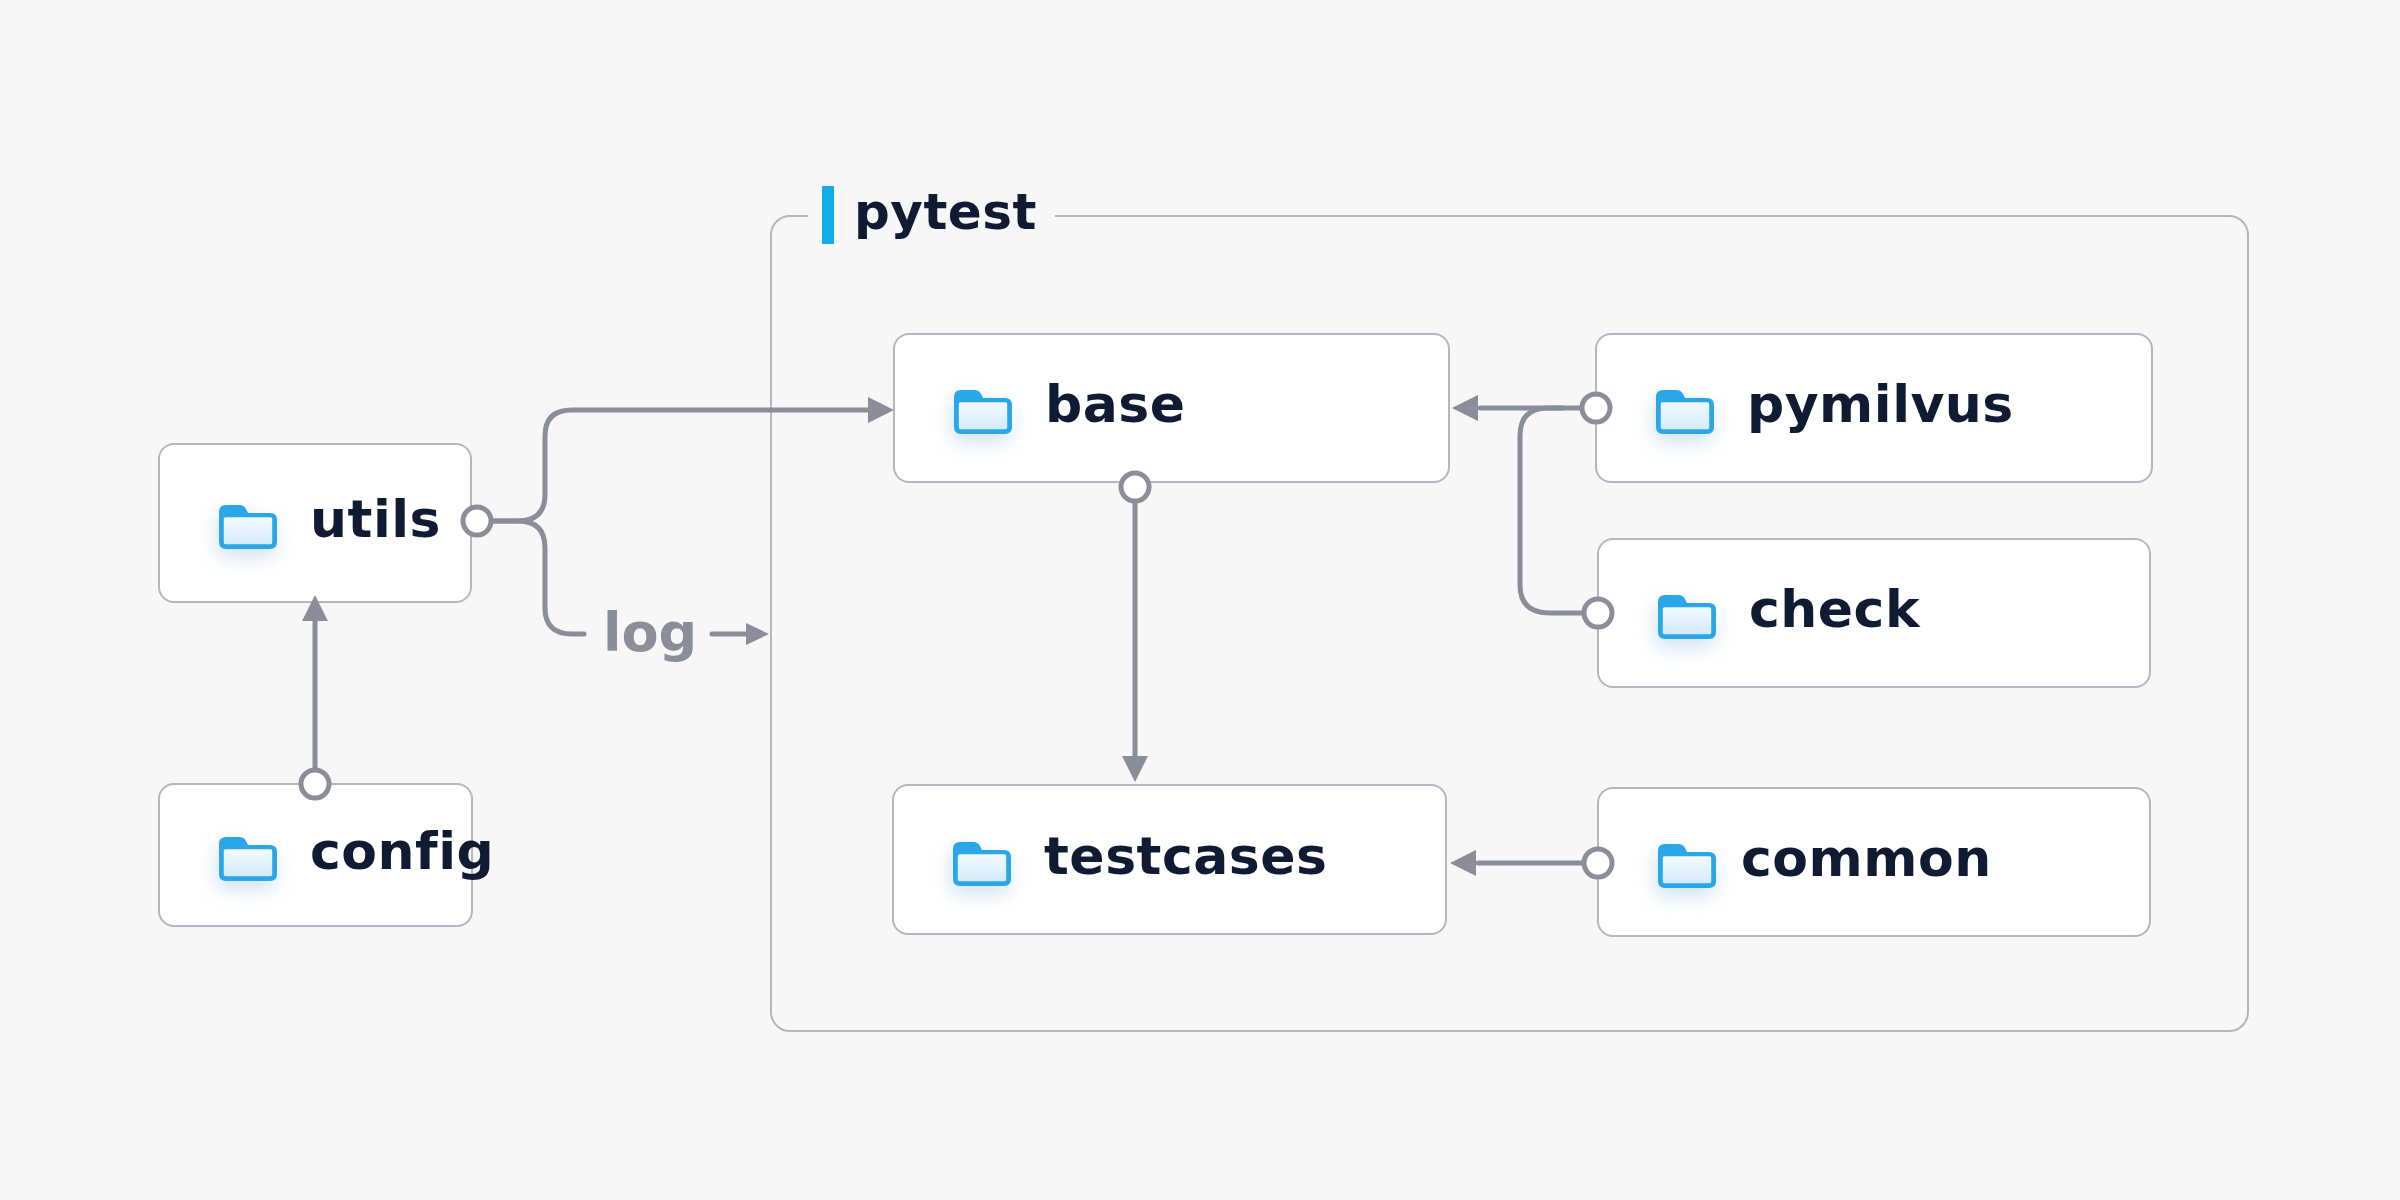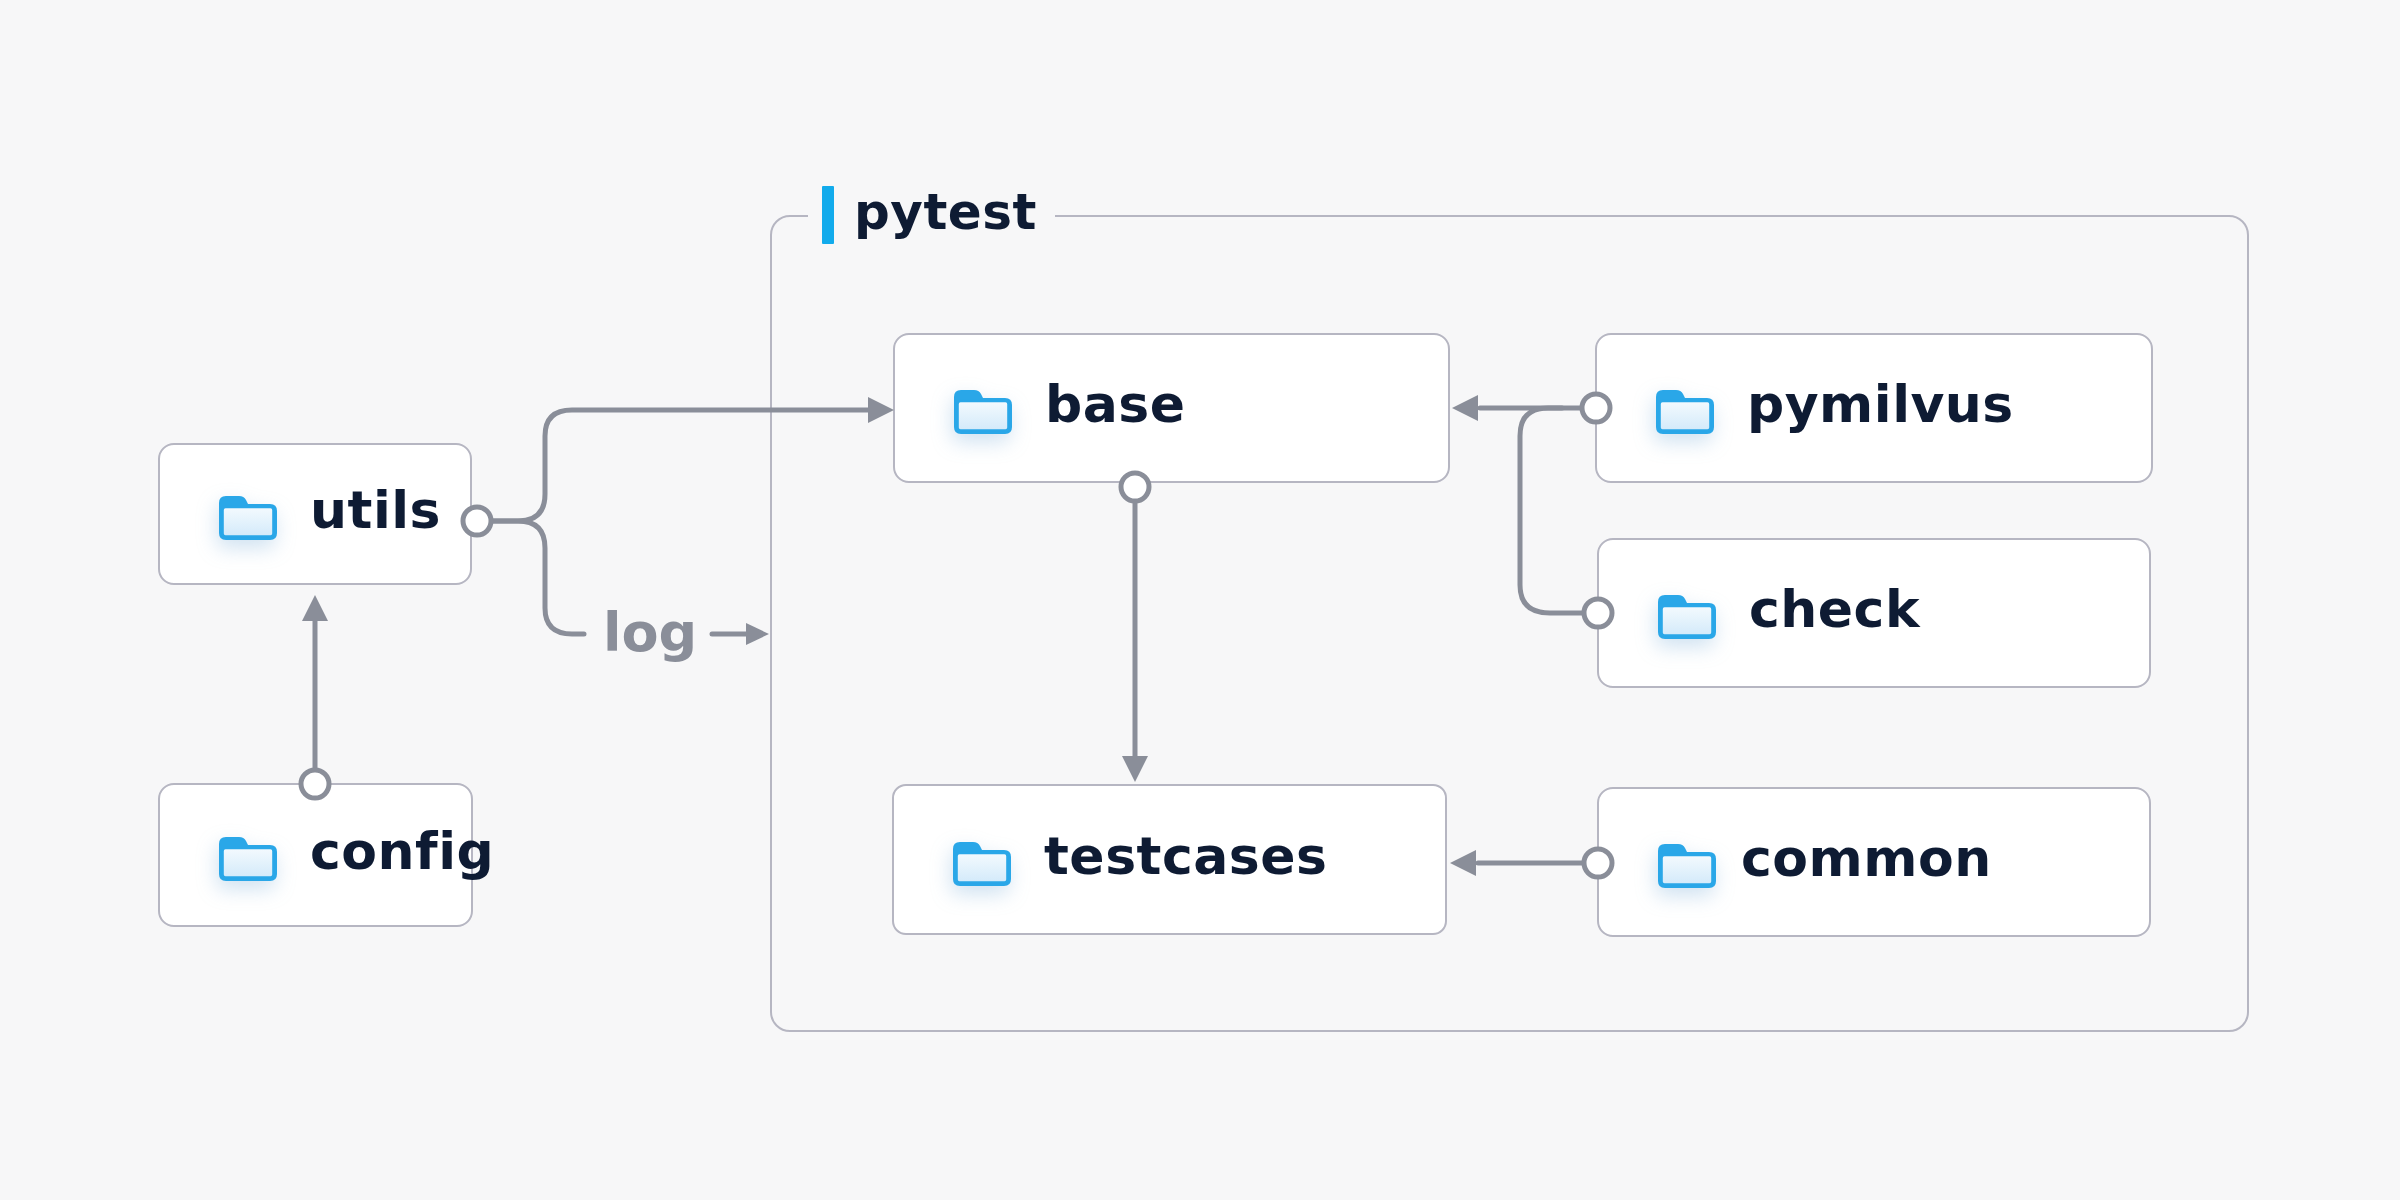--- a/index.html
+++ b/index.html
@@ -76,26 +76,26 @@
     color: #0e1b33;
     letter-spacing: 0.5px;
     line-height: 1;
     padding-bottom: 8px;
   }
   .node svg.folder {
     flex: 0 0 auto;
     filter: drop-shadow(-2px 8px 10px rgba(100, 160, 210, 0.30));
   }
 
-  .n-utils     { left: 158px;  top: 443px; width: 314px; height: 142px; text-align: right; }
+  .n-utils     { left: 158px;  top: 443px; width: 314px; height: 160px; text-align: right; }
   .n-config    { left: 158px;  top: 783px; width: 315px; height: 144px; text-align: center; }
   .n-base      { left: 893px;  top: 333px; width: 557px; height: 150px; }
   .n-pymilvus  { left: 1595px; top: 333px; width: 558px; height: 150px; }
   .n-check     { left: 1597px; top: 538px; width: 554px; height: 150px; }
-  .n-testcases { left: 892px;  top: 784px; width: 555px; height: 151px; border-radius: 14px; }
+  .n-testcases { left: 892px;  top: 784px; width: 555px; height: 151px; }
   .n-common    { left: 1597px; top: 787px; width: 554px; height: 150px; gap: 22px; }
 
   
   .edge-label-log {
     position: absolute;
     left: 603px;
     top: 606px;
     font-size: 54px;
     font-weight: 700;
     color: #8a8e99;

